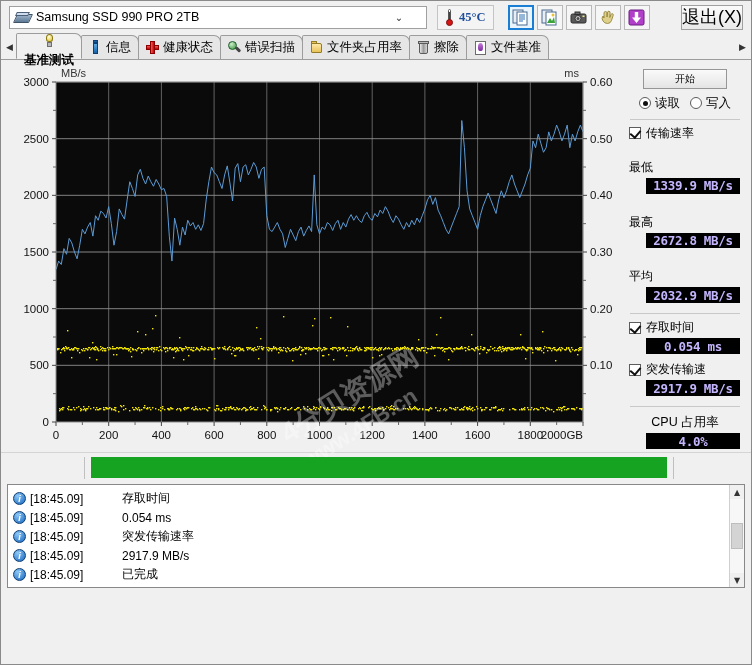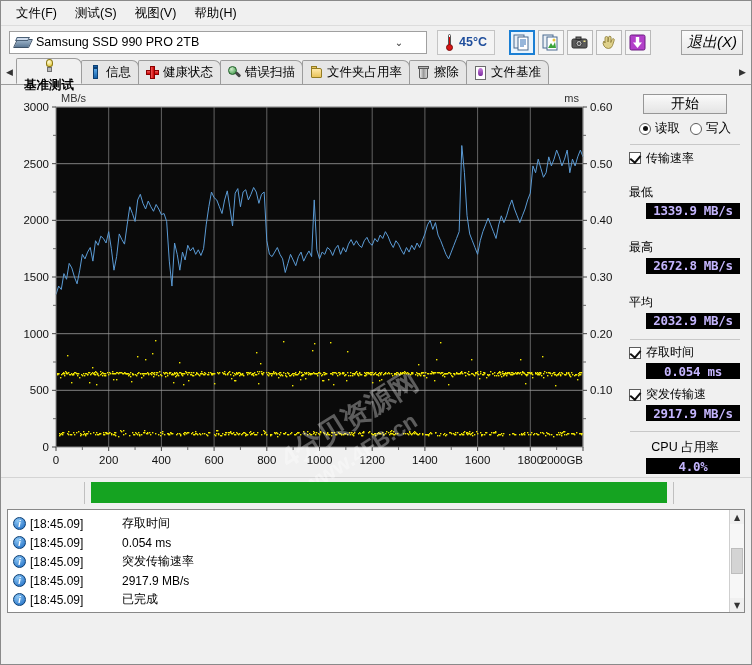--- a/index.html
+++ b/index.html
@@ -38,37 +38,37 @@
             display:flex; align-items:center; padding:0 18px 0 5px; position:relative; }
   #devsel .hdicon { width:16px; height:11px; margin-right:5px; position:relative; flex:0 0 auto;}
   #devsel .hdicon .b { position:absolute; inset:2px 0 0 0; background:linear-gradient(#9fb6cc,#5d7995);
       transform:skewX(-25deg); border:1px solid #3e5268; border-radius:1px;}
   #devsel .hdicon .t { position:absolute; left:1px; top:0px; width:13px; height:4px;
       background:#cfdced; transform:skewX(-25deg); border:1px solid #4a5f75;}
   #devname { font-size:12.5px; flex:1; white-space:nowrap; overflow:hidden; }
   #devsel .caret { width:18px; text-align:center; color:#333; font-size:10px; }
 
   #temp-wrap { display:flex; align-items:center; gap:5px; margin-left:4px;
-               border:1px solid #c4c4c4; background:#f4f4f4; height:25px; padding:0 7px;}
+               border:1px solid #c4c4c4; background:#f4f4f4; height:25px; padding:0 7px;font-family:Liberation Serif, serif;}
   .thermo { width:9px; height:17px; position:relative; }
   .thermo .stem { position:absolute; left:3px; top:0; width:3px; height:11px;
       background:#fff; border:1px solid #555; border-radius:2px 2px 0 0;}
   .thermo .fill { position:absolute; left:4px; top:3px; width:1px; height:9px; background:#d00;}
   .thermo .bulb { position:absolute; left:1px; bottom:0; width:7px; height:7px;
       border-radius:50%; background:#d81515; border:1px solid #7a0e0e;}
   #temp-val { color:#1f4e9c; font-weight:bold; font-size:12.5px; }
 
   #toolbar { display:flex; gap:3px; margin-left:8px; }
   .tbtn { width:26px; height:25px; border:1px solid #b9b9b9; background:#f6f6f6;
           display:flex; align-items:center; justify-content:center; position:relative; }
   .tbtn.sel { border:2px solid #1a7fd4; background:#e9f4fd; }
 
   #exitbtn { margin-left:auto; width:62px; height:25px; border:1px solid #a0a0a0;
              background:linear-gradient(#fbfbfb,#e9e9e9); display:flex;
-             align-items:center; justify-content:center; font-size:15px;font-style:italic; }
+             align-items:center; justify-content:center; font-size:18px; }
 
   
   #tabstrip { height:27px; display:flex; align-items:flex-end; padding:0 2px;
               border-bottom:1px solid #9c9c9c; background:#f0f0f0; }
   .tab-arrow { width:13px; height:24px; display:flex; align-items:center;
                justify-content:center; color:#333; font-size:9px; }
   .tab { height:24px; display:flex; align-items:center; gap:4px; padding:0 7px;
          border:1px solid #9c9c9c; border-bottom:none; background:#e6e6e6;
          font-size:12.5px; margin-right:-1px; border-radius:2px 7px 0 0; }
   .tab.active { background:#f0f0f0; font-weight:bold; height:26px;
@@ -110,21 +110,21 @@
   #chartwrap { position:relative; width:614px; height:385px; }
   #chartsvg { display:block; }
   #watermark { position:absolute; left:248px; top:285px; width:220px; height:110px;
                pointer-events:none; }
 
   
   #panel { flex:1; margin-left:4px; padding-top:2px; display:flex;
            flex-direction:column; align-items:center; }
   #startbtn { width:84px; height:22px; border:1px solid #969696;
               background:linear-gradient(#fafafa,#e4e4e4); display:flex;
-              align-items:center; justify-content:center; font-size:14px; margin-top:3px;}
+              align-items:center; justify-content:center; font-size:10px; margin-top:3px;}
   .radio-row { display:flex; align-items:center; gap:4px; margin-top:6px; font-size:12.5px;}
   .radio { width:12px; height:12px; border-radius:50%; border:1px solid #5c5c5c;
            background:#fff; position:relative; flex:0 0 auto;}
   .radio.on::after { content:""; position:absolute; left:2.5px; top:2.5px; width:5px; height:5px;
            border-radius:50%; background:#111; }
   .hr { width:110px; height:1px; background:#c8c8c8; margin:7px 0 5px 0; }
   .cb-row { display:flex; align-items:center; gap:5px; font-size:12px; width:112px;text-align:right; }
   .cb { width:12px; height:12px; border:1px solid #5c5c5c; background:#fff;
         position:relative; flex:0 0 auto; }
   .cb.on::after { content:""; position:absolute; left:2px; top:0px; width:5px; height:8px;
@@ -164,26 +164,20 @@
   .sbtn { width:14px; height:14px; display:flex; align-items:center; justify-content:center;
           font-size:8px; color:#333; background:#f0f0f0;}
   #sthumb { width:12px; height:26px; background:#d4d4d4; border:1px solid #bdbdbd; }
 </style>
 </head>
 <body>
 
 <div id="app">
 
 
-  <div id="menubar">
-    <div class="menu-item">文件(F)</div>
-    <div class="menu-item">测试(S)</div>
-    <div class="menu-item">视图(V)</div>
-    <div class="menu-item">帮助(H)</div>
-  </div>
 
   <div id="devrow">
     <div id="devsel">
       <span class="hdicon">
           <i class="b"></i>
           <i class="t"></i>
         </span>
       <span id="devname">Samsung SSD 990 PRO 2TB</span>
       <span class="caret gl">⌄</span>
     </div>

